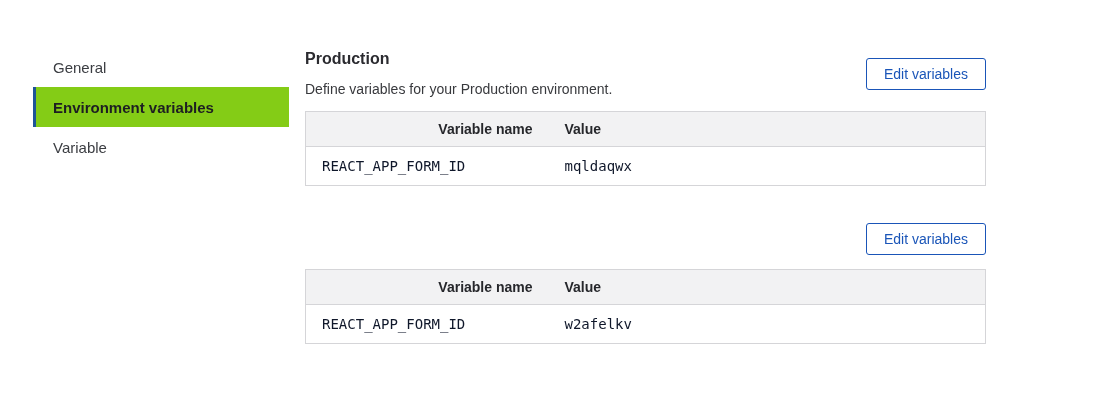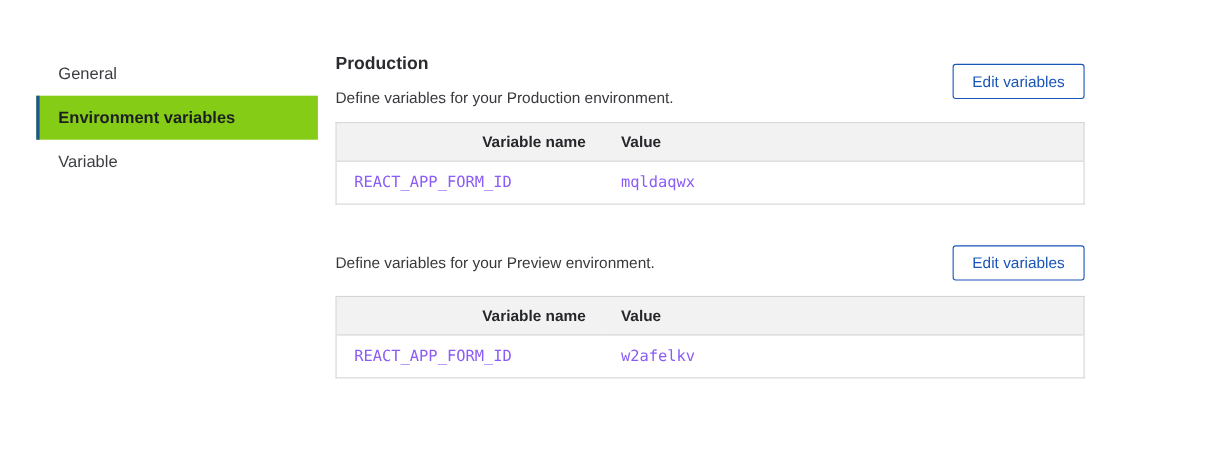--- a/index.html
+++ b/index.html
@@ -89,21 +89,21 @@
     font-weight: bold;
     color: #26272b;
     padding: 9px 16px;
     border-bottom: 1px solid #d5d5d8;
   }
   table.vars th:first-child { width: 243px; text-align: right; }
   table.vars td {
     background: #ffffff;
     font-family: "DejaVu Sans Mono", "Liberation Mono", monospace;
     font-size: 14px;
-    color: #8b5cf6;
+    color: #0f172a;
     padding: 11px 16px;
   }
 </style>
 </head>
 <body>
 
 <div class="page">
 
   <aside class="sidebar">
     <div class="side-item">
@@ -139,21 +139,20 @@
             <td>REACT_APP_FORM_ID</td>
             <td>mqldaqwx</td>
           </tr>
         </tbody>
       </table>
     </section>
 
     <section class="section">
       <div class="section-head">
         <div>
-          <p class="section-desc">Define variables for your Preview environment.</p>
         </div>
         <button class="btn-outline">Edit variables</button>
       </div>
       <table class="vars">
         <thead>
           <tr>
             <th>Variable name</th>
             <th>Value</th>
           </tr>
         </thead>

